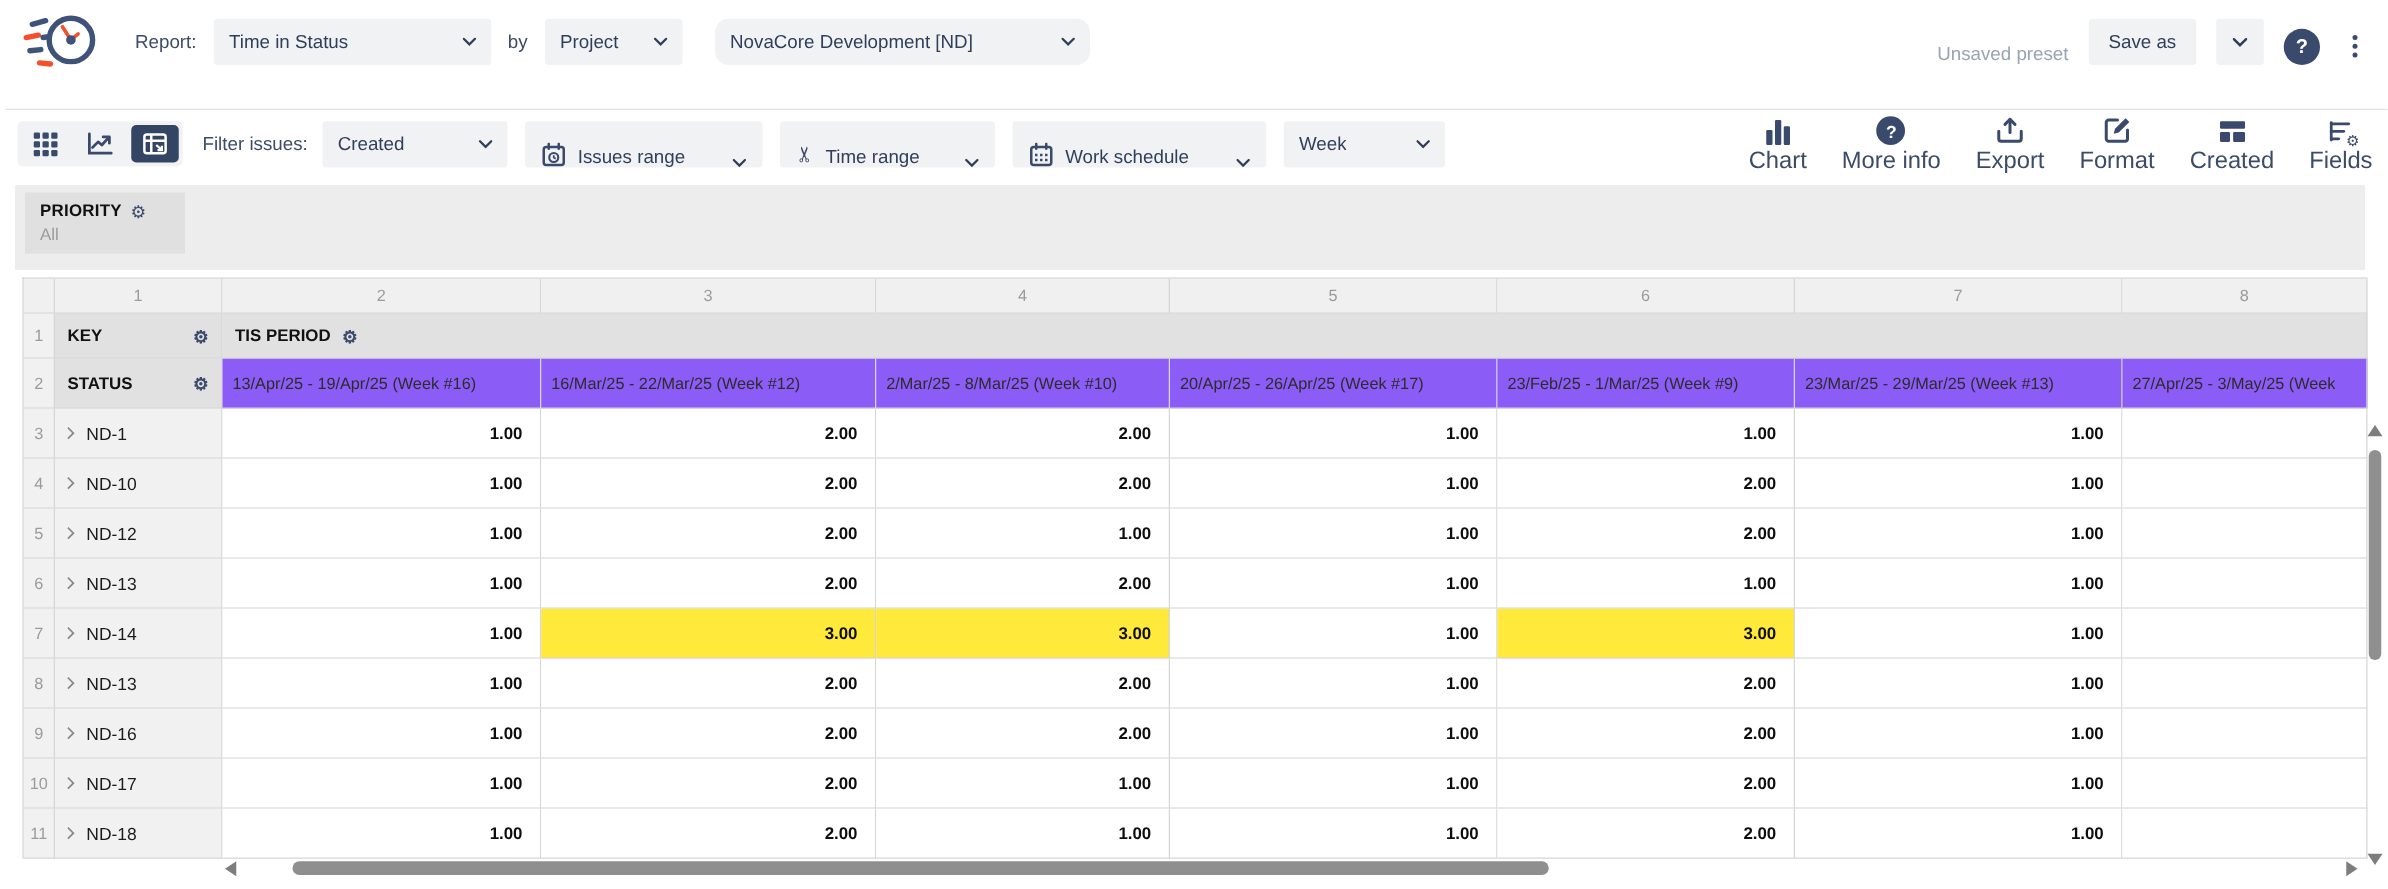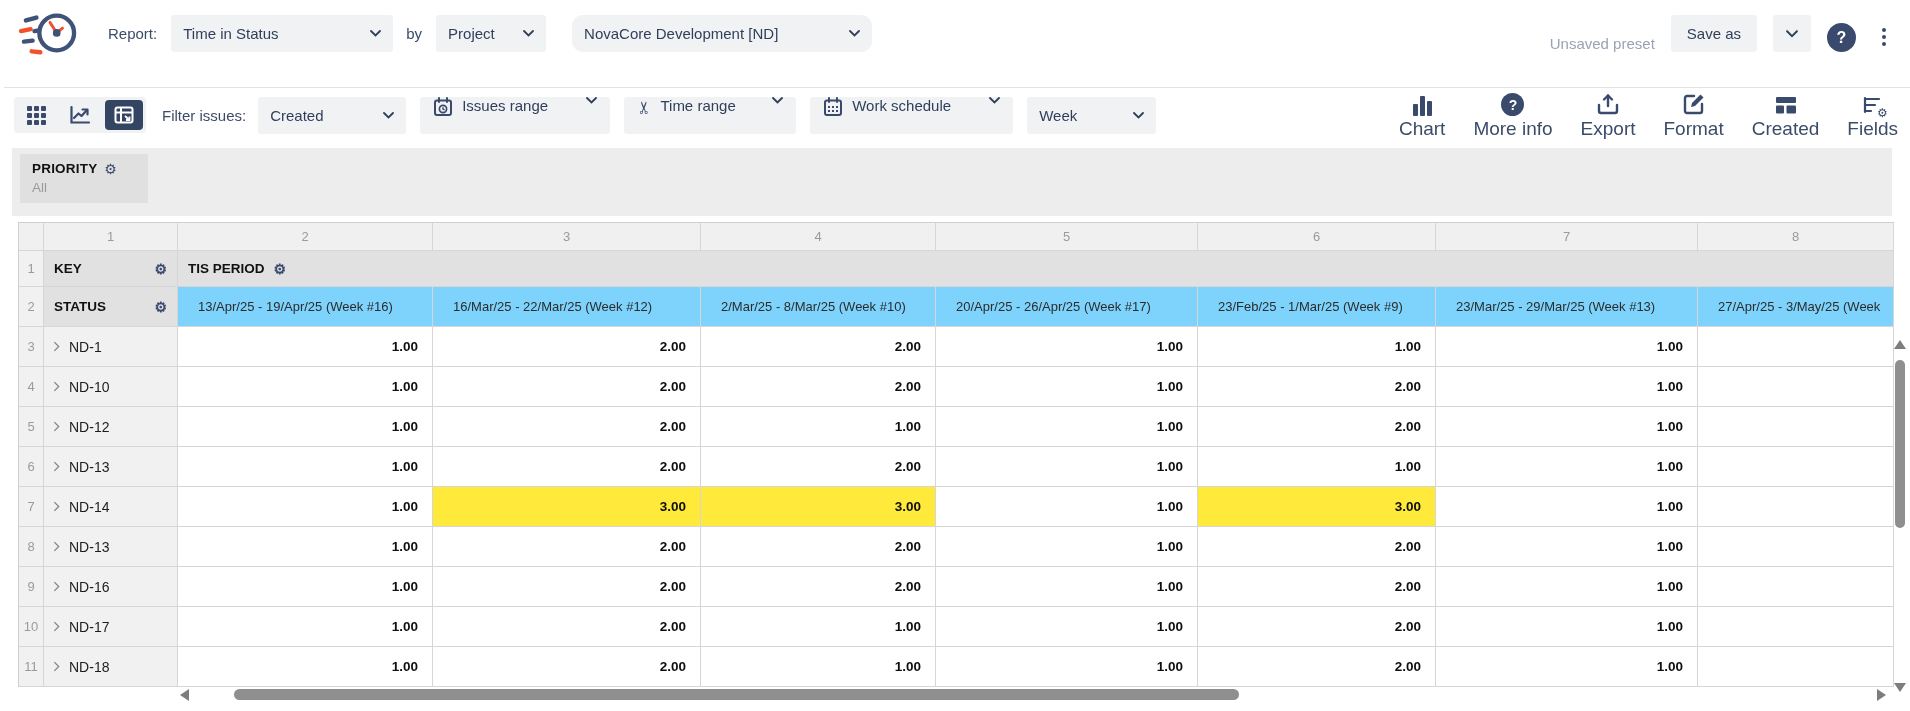--- a/index.html
+++ b/index.html
@@ -31,21 +31,21 @@
     display:flex;align-items:center;padding:0 12px 0 14px;}
   .view-switch{display:flex;align-items:center;gap:6px;background:#f1f2f4;border-radius:4px;
     padding:3px;margin-right:16px;}
   .view-btn{width:38px;height:30px;display:flex;align-items:center;justify-content:center;
     border-radius:4px;cursor:pointer;}
   .view-btn.sel-view{background:#344563;}
   .grid9{display:grid;grid-template-columns:repeat(3,5px);gap:2px;}
   .grid9 i{width:5px;height:5px;background:#394a6d;border-radius:1px;}
   .tb-label{font-size:15px;color:#3c4c68;margin-right:12px;}
   .tb-gap{margin-right:14px;}
-  .tbtn{display:inline-flex;align-items:flex-start;background:#f1f2f4;border-radius:3px;height:37px;
+  .tbtn{display:inline-flex;align-items:flex-end;background:#f1f2f4;border-radius:3px;height:37px;
     padding:0 13px;font-size:15px;color:#2f3f5a;cursor:pointer;box-sizing:border-box;}
   .tbtn .ic{margin-right:9px;display:flex;align-items:center;}
   .scissors{font-size:17px;color:#394a6d;display:inline-block;transform:rotate(-90deg);}
 
   .tools{margin-left:auto;display:flex;align-items:flex-start;gap:28px;}
   .tool{display:flex;flex-direction:column;align-items:center;gap:2px;cursor:pointer;min-width:40px;}
   .tool .t-ic{height:26px;display:flex;align-items:flex-end;justify-content:center;position:relative;}
   .tool .t-lb{font-size:19px;color:#3c4c68;white-space:nowrap;}
   .bars{display:flex;align-items:flex-end;gap:2px;}
   .bars i{width:5px;background:#394a6d;border-radius:1px;}
@@ -70,21 +70,21 @@
     display:flex;align-items:center;overflow:hidden;}
   .colnum-row .cell{height:28px;background:#f0f0f0;}
   .colnum{justify-content:center;font-size:13px;color:#9b9b9b;}
   .rownum{justify-content:center;font-size:13px;color:#9b9b9b;background:#f1f1f1;}
   .head1 .cell{height:36px;}
   .head2 .cell{height:40px;}
   .datarow .cell{height:40px;}
   .headcell{background:#e1e1e1;padding:0 10px;font-size:13.5px;font-weight:bold;color:#111;}
   .key-head,.status-head{justify-content:space-between;}
   .tis-head{justify-content:flex-start;gap:9px;}
-  .periodcell{background:#7dd3fc;padding:0 4px 0 20px;font-size:13px;color:#2c2c2c;white-space:nowrap;}
+  .periodcell{background:#8b5cf6;padding:0 4px 0 8px;font-size:13px;color:#2c2c2c;white-space:nowrap;}
   .keycell{background:#f1f1f1;padding-left:9px;gap:9px;font-size:14px;color:#1c1c1c;cursor:pointer;}
   .valcell{background:#fff;justify-content:flex-end;padding-right:14px;font-size:13.5px;
     font-weight:bold;color:#0e0e0e;}
   .valcell.hl{background:#ffe93a;}
 
   
   .hscroll{position:absolute;left:180px;top:688px;width:1706px;height:13px;display:flex;
     align-items:center;}
   .tri{width:0;height:0;cursor:pointer;}
   .tri-left{border-top:6px solid transparent;border-bottom:6px solid transparent;border-right:9px solid #7d7d7d;}

